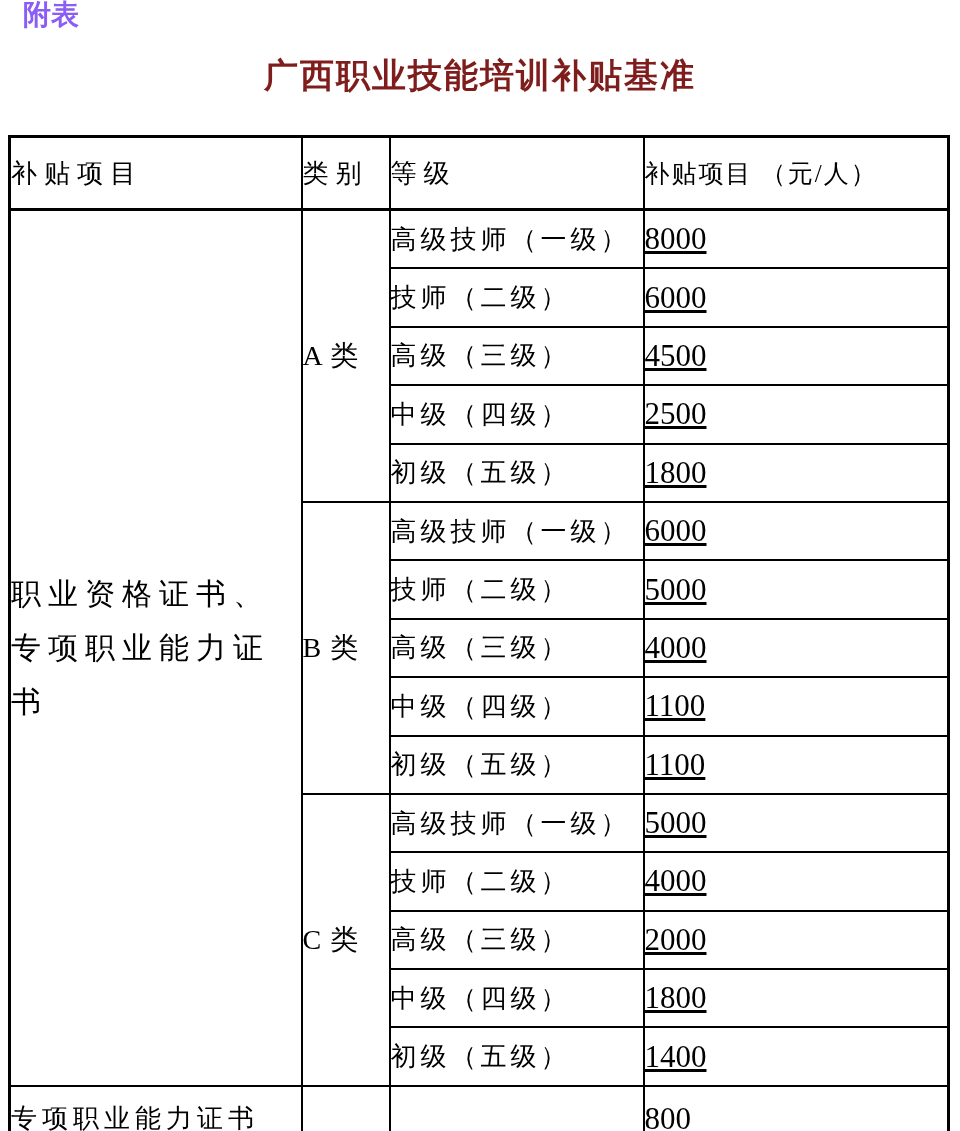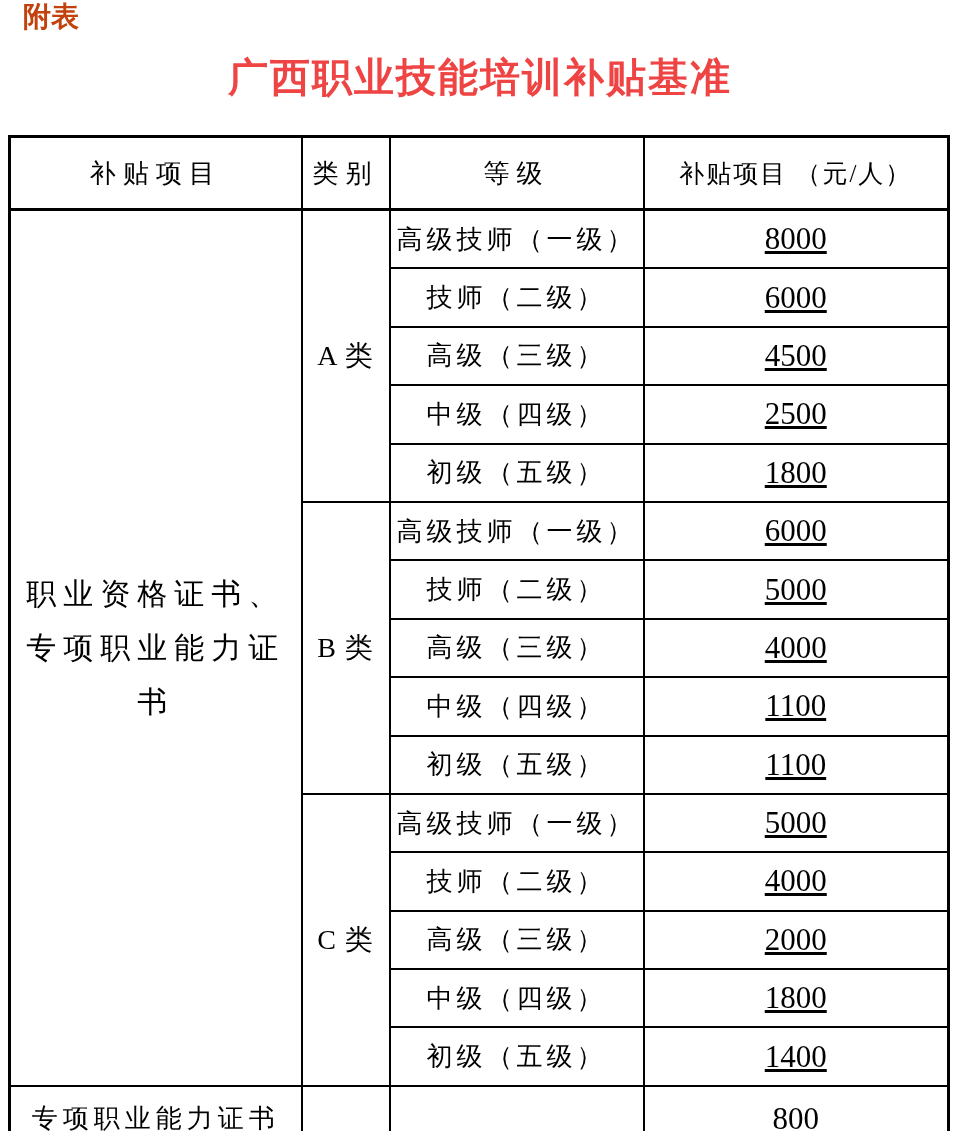--- a/index.html
+++ b/index.html
@@ -13,53 +13,53 @@
     height: 1131px;
     background: #ffffff;
     overflow: hidden;
     color: #000;
     font-family: "Liberation Serif", "DejaVu Serif", serif;
   }
   .doc-tag {
     position: absolute;
     left: 23px;
     top: 0px;
-    font-family: Liberation Serif, serif;
+    font-family: Liberation Mono, monospace;
     font-weight: bold;
     font-size: 28px;
     line-height: 34px;
-    color: #c2410c;
+    color: #8b5cf6;
   }
   .doc-title {
     position: absolute;
     top: 52px;
     left: 0;
     width: 100%;
     text-align: center;
-    font-family: Liberation Serif, serif;
+    font-family: Liberation Mono, monospace;
     font-weight: bold;
-    font-size: 40px;
+    font-size: 34px;
     line-height: 52px;
     letter-spacing: 2px;
-    color: #ef4444;
+    color: #7f1d1d;
   }
   table.subsidy {
     position: absolute;
     left: 8px;
     top: 135px;
     border-collapse: collapse;
     table-layout: fixed;
     width: 939px;
     border: 3px solid #000;
   }
   table.subsidy th,
   table.subsidy td {
     border: 2px solid #000;
     padding: 0;
-    text-align: center;
+    text-align: left;
     vertical-align: middle;
     background: #ffffff;
     overflow: hidden;
   }
   table.subsidy tr.head-row th {
     height: 70px;
     font-weight: normal;
     font-size: 26px;
     letter-spacing: 7px;
     border-bottom: 3px solid #000;

